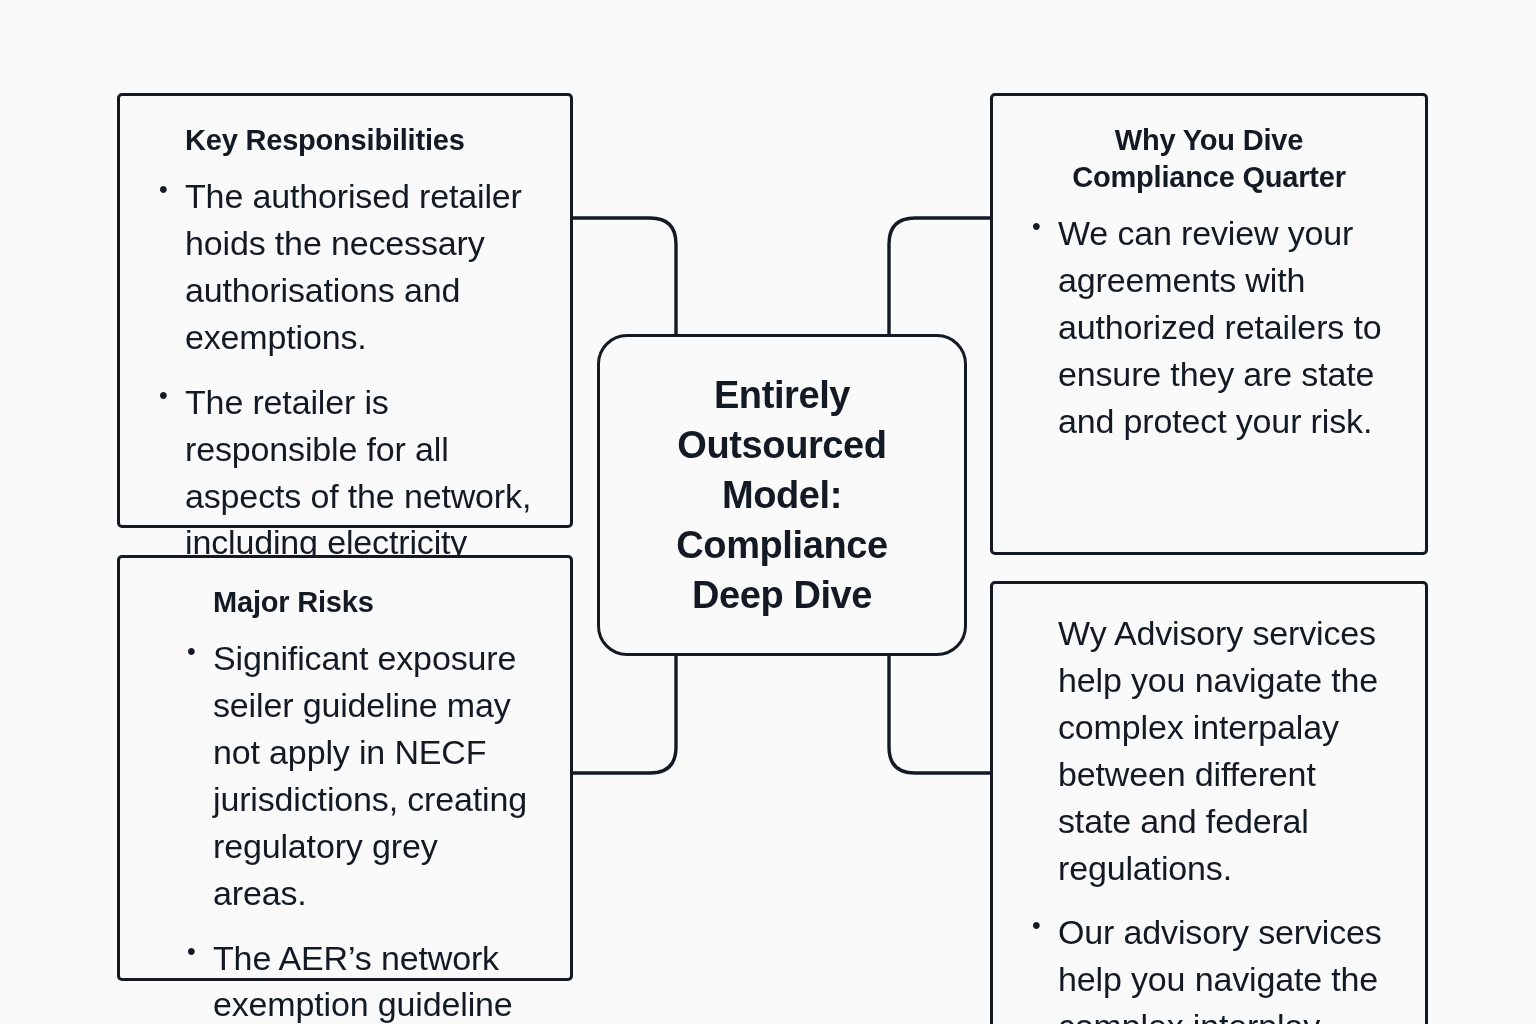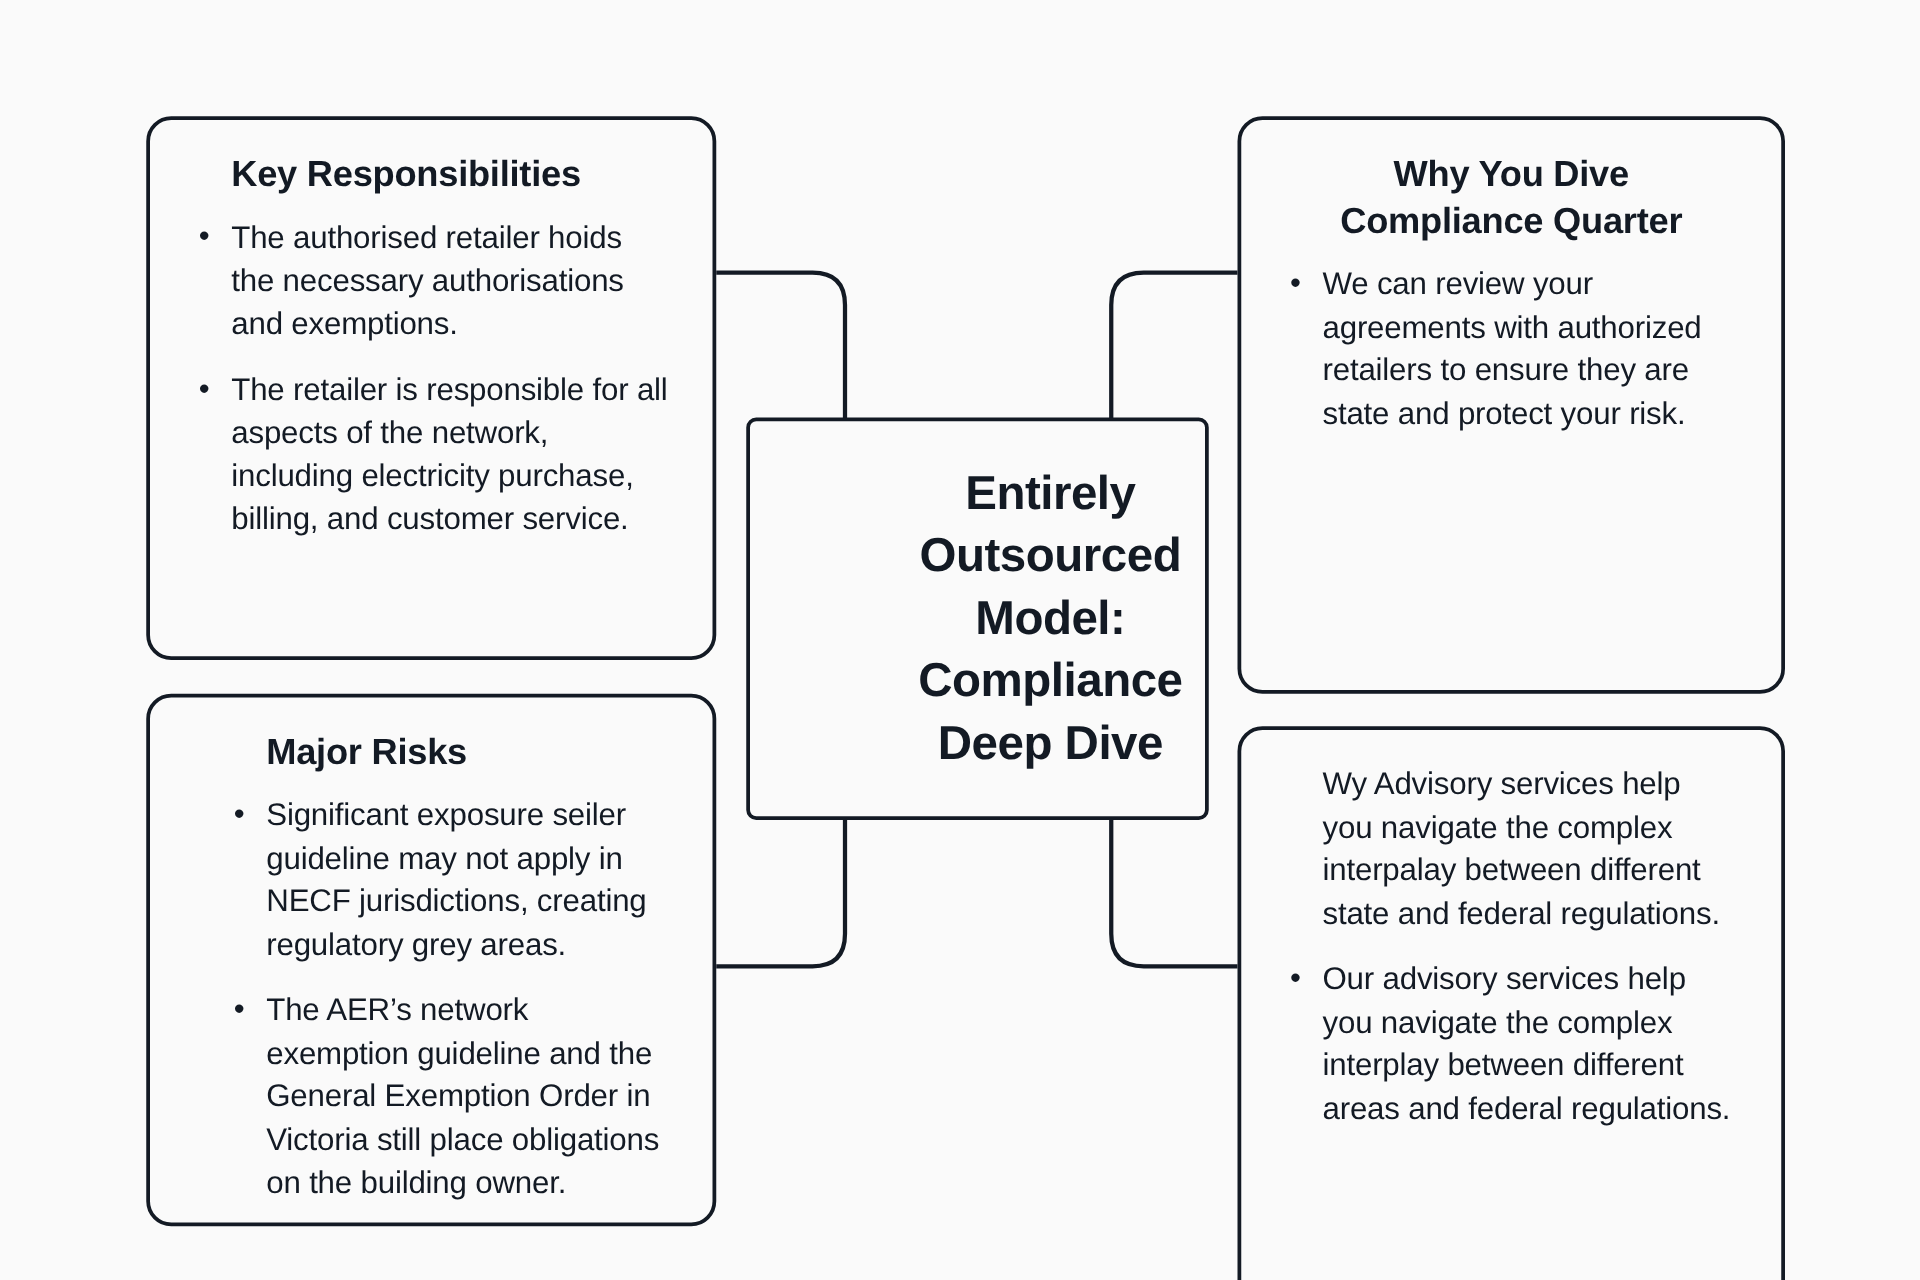--- a/index.html
+++ b/index.html
@@ -22,21 +22,21 @@
     left: 0; top: 0;
     width: 1536px;
     height: 1024px;
     pointer-events: none;
   }
   
   .card {
     position: absolute;
     box-sizing: border-box;
     border: 3px solid #131a24;
-    border-radius: 20px;
+    border-radius: 5px;
     background: #fafafa;
     z-index: 2;
   }
   .card-inner {
     padding: 26px 34px 20px 34px;
   }
   .card-title {
     font-size: 29px;
     font-weight: bold;
     line-height: 1.28;
@@ -48,21 +48,21 @@
 
   ul.bullets {
     list-style: none;
     margin: 0;
     padding: 0;
   }
   ul.bullets li {
     position: relative;
     padding-left: 31px;
     margin-bottom: 18px;
-    font-size: 25px;
+    font-size: 34px;
     line-height: 1.38;
     letter-spacing: -0.15px;
   }
   ul.bullets li:last-child { margin-bottom: 0; }
   ul.bullets li.has-bullet::before {
     content: "\2022";
     position: absolute;
     left: 5px;
     top: -1px;
     font-size: 25px;
@@ -71,25 +71,25 @@
 
   
   #center-node {
     position: absolute;
     left: 597px;
     top: 334px;
     width: 370px;
     height: 322px;
     box-sizing: border-box;
     border: 3px solid #131a24;
-    border-radius: 8px;
+    border-radius: 30px;
     background: #fafafa;
     display: flex;
     align-items: center;
-    justify-content: flex-end;
+    justify-content: center;
     z-index: 3;
   }
   #center-node .center-text {
     font-size: 38px;
     font-weight: bold;
     line-height: 1.32;
     text-align: center;
     letter-spacing: -0.4px;
     padding: 0 18px;
     white-space: pre-line;

